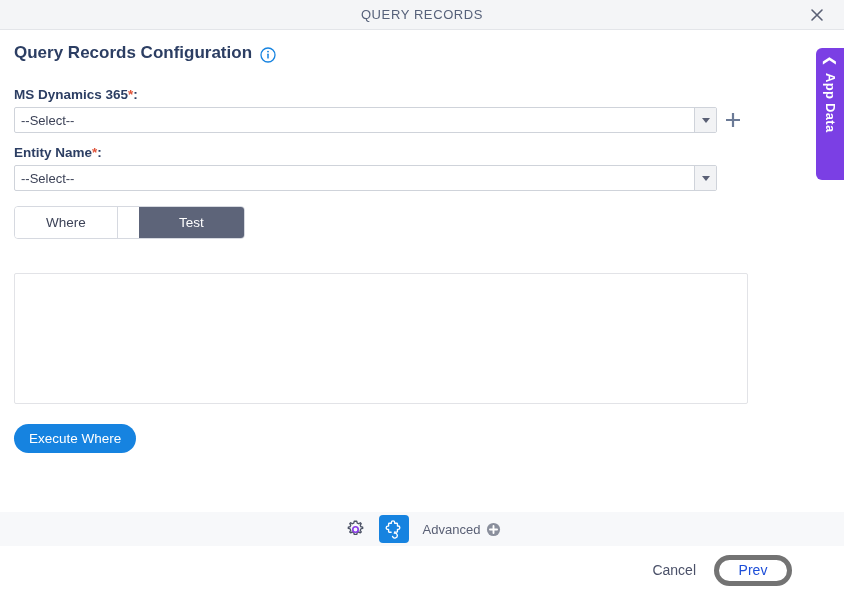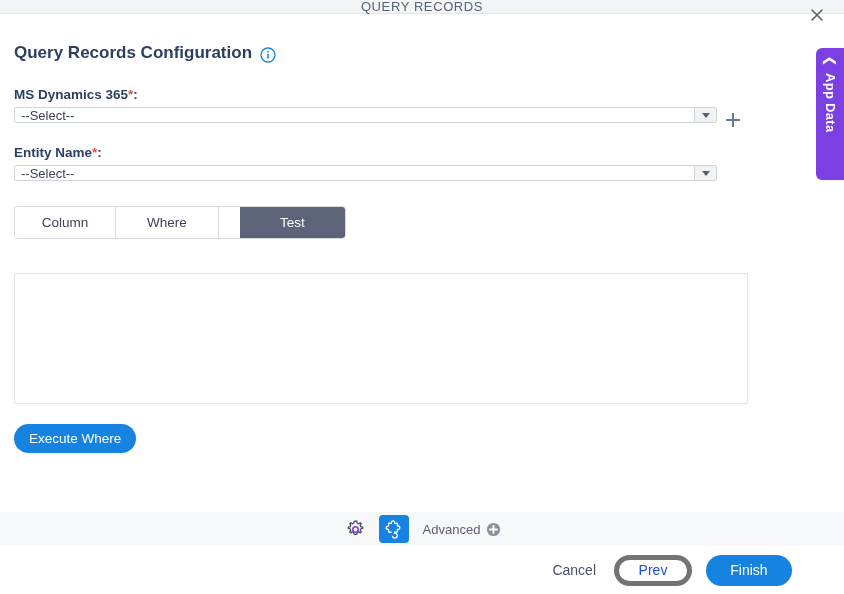--- a/index.html
+++ b/index.html
@@ -10,21 +10,21 @@
     width: 844px; height: 594px;
     background: #ffffff;
     font-family: "Liberation Sans", sans-serif;
     overflow: hidden;
     position: relative;
   }
 
   
   .titlebar {
     position: absolute; left: 0; top: 0;
-    width: 844px; height: 14px;
+    width: 844px; height: 30px;
     background: #f4f5f7;
     border-bottom: 1px solid #e3e5e9;
     display: flex; align-items: center; justify-content: center;
   }
   .titlebar-text {
     font-size: 13px;
     letter-spacing: .6px;
     color: #56617a;
     font-weight: 400;
   }
@@ -76,21 +76,21 @@
   .field-label {
     position: absolute;
     font-size: 13.5px; font-weight: bold;
     color: #2c3e63;
     white-space: nowrap;
   }
   .req { color: #e0543a; font-weight: bold; }
 
   .select-wrap {
     position: absolute;
-    height: 16px;
+    height: 26px;
     border: 1px solid #cfd3da;
     background: #ffffff;
     border-radius: 2px;
     display: flex; align-items: stretch;
     cursor: pointer;
   }
   .select-value {
     flex: 1;
     display: flex; align-items: center;
     padding-left: 6px;
@@ -287,23 +287,20 @@
   <span>Entity Name</span><span class="req">*</span><span>:</span>
 </div>
 <div class="select-wrap" style="left:14px; top:165px; width:703px;">
   <span class="select-value">--Select--</span>
   <span class="select-arrow">
     <span class="caret"></span>
   </span>
 </div>
 
 <div class="tabs">
-  <div class="tab" style="width:101px;">
-    <span>Column</span>
-  </div>
   <div class="tab" style="width:103px;">
     <span>Where</span>
   </div>
   <div class="tab active" style="width:105px;">
     <span>Test</span>
   </div>
 </div>
 
 <textarea class="result-area" placeholder="" style=""></textarea>
 
@@ -329,14 +326,13 @@
     <svg width="15" height="15" viewBox="0 0 16 16">
       <circle cx="8" cy="8" r="7" fill="#8a8f9c"></circle>
       <path d="M8 4.2 L8 11.8 M4.2 8 L11.8 8" stroke="#ffffff" stroke-width="2" stroke-linecap="round"></path>
     </svg>
   </div>
 </div>
 
 <div class="footer">
   <button class="btn-cancel">Cancel</button>
   <button class="btn-prev">Prev</button>
-  <button class="btn-finish">Finish</button>
 </div>
 
 </body></html>

